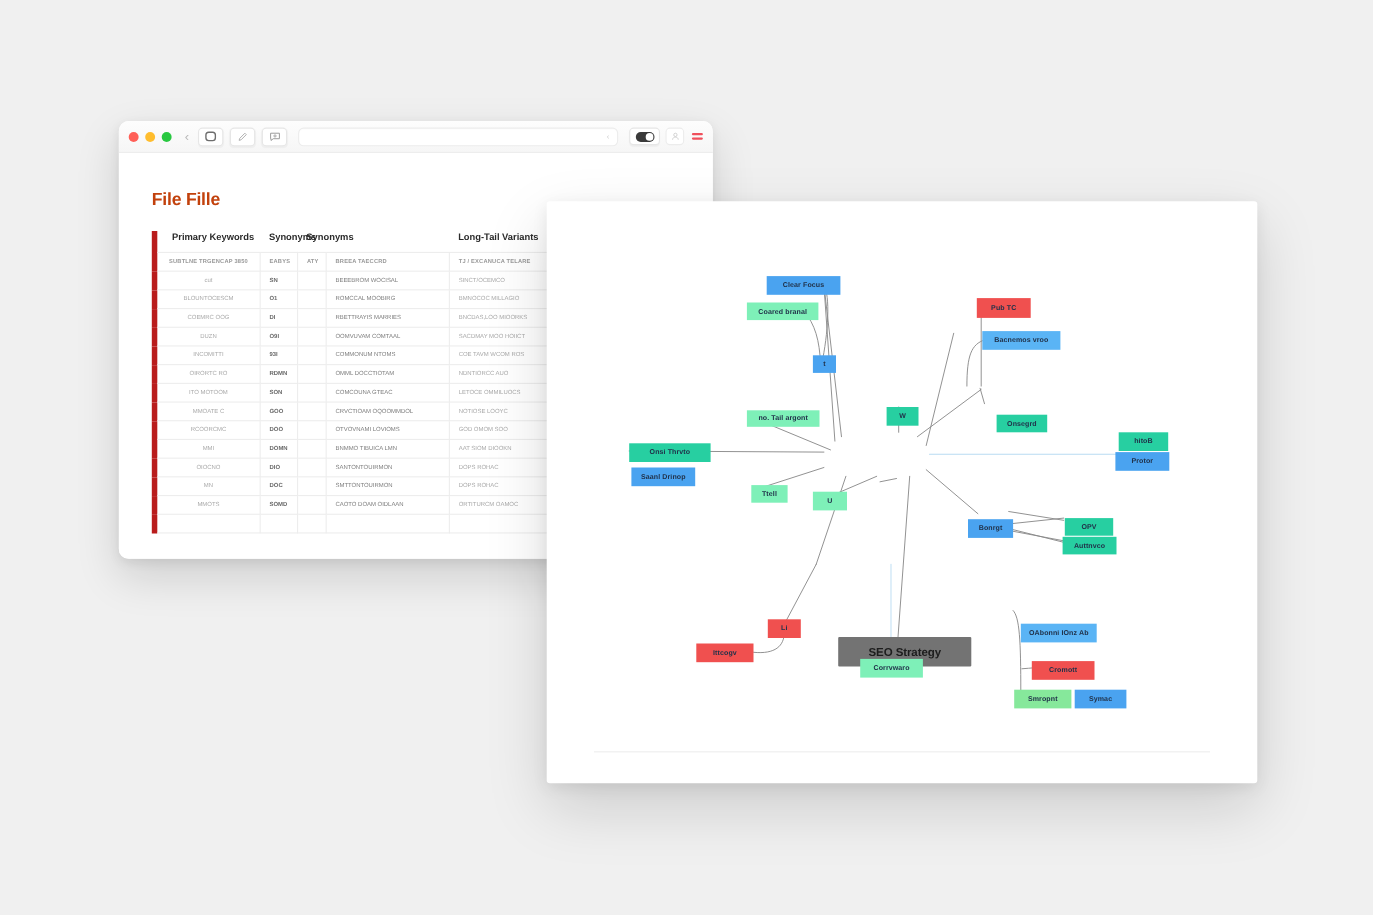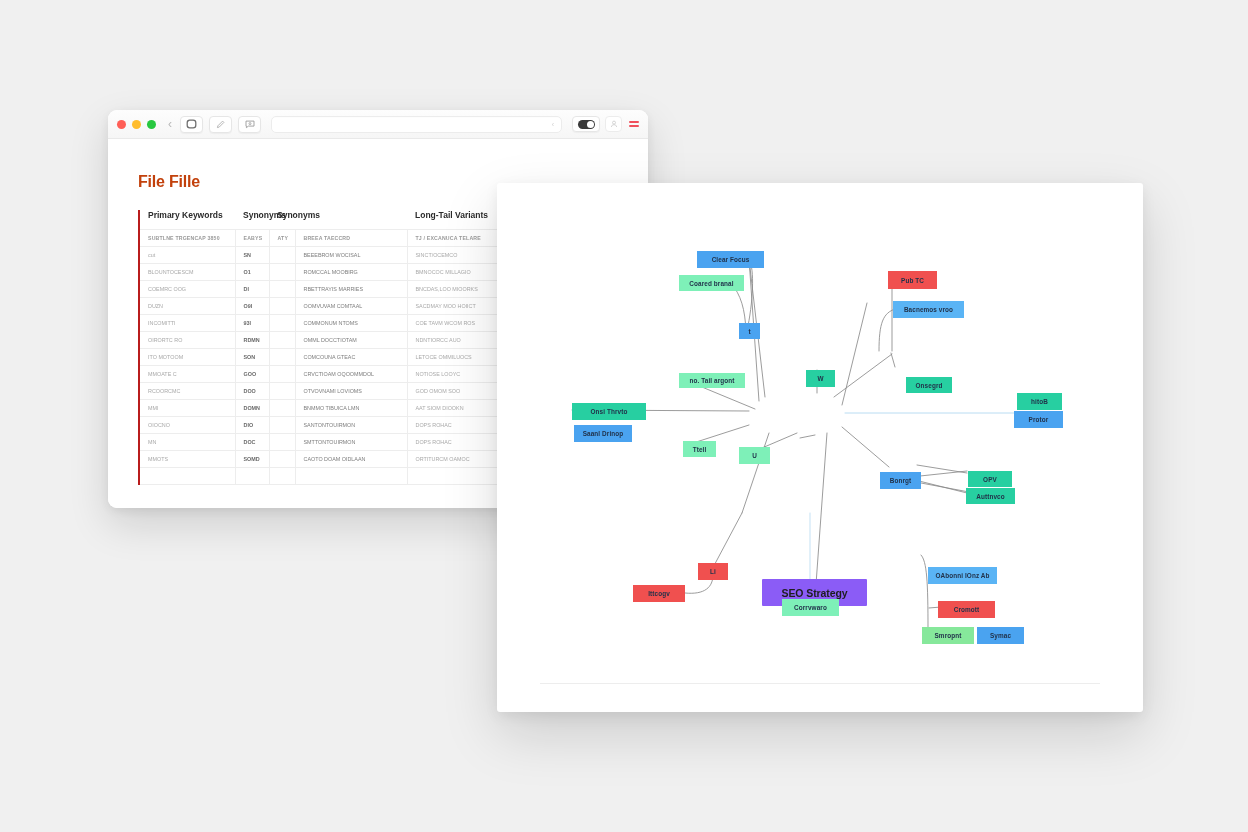--- a/index.html
+++ b/index.html
@@ -168,21 +168,21 @@
     border: 1px solid #ededed;
     border-left: none;
     white-space: nowrap;
     overflow: hidden;
     height: 16.6px;
     filter: blur(0.4px);
   }
   #kw-table tbody td.num { color: #6a6a6a; font-weight: bold; }
   #kw-table tbody td.mid { color: #7d7d7d; }
 
-  #kw-table th:first-child, #kw-table td:first-child { border-left: 2px solid #b91c1c; }
+  #kw-table th:first-child, #kw-table td:first-child { border-left: 5px solid #b91c1c; text-align: center; }
 
   
   #mindmap-panel {
     position: absolute;
     left: 497px;
     top: 183px;
     width: 646px;
     height: 529px;
     background: #ffffff;
     border-radius: 3px;
@@ -484,21 +484,21 @@
 
         <path d="M245 330 L212 392"></path>
         <path d="M188 410 C 208 412, 216 404, 216 392"></path>
 
         <path d="M313 330 L313 415" stroke="#b9dcf2"></path>
       </g>
     </svg>
 
     <div id="panel-divider"></div>
 
-    <div class="node central" style="left: 265px; top: 396px; width: 105px; height: 27px; background: #8b5cf6;">
+    <div class="node central" style="left: 265px; top: 396px; width: 121px; height: 27px; background: #737373;">
       <span>SEO Strategy</span>
     </div>
   <div class="node" style="left: 200px; top: 68px; width: 67px; height: 17px; background: rgb(74, 163, 240);">
         <span>Clear Focus</span>
       </div>
       <div class="node" style="left: 182px; top: 92px; width: 65px; height: 16px; background: rgb(126, 240, 184);">
         <span>Coared branal</span>
       </div>
       <div class="node" style="left: 242px; top: 140px; width: 21px; height: 16px; background: rgb(74, 163, 240);">
         <span>t</span>

